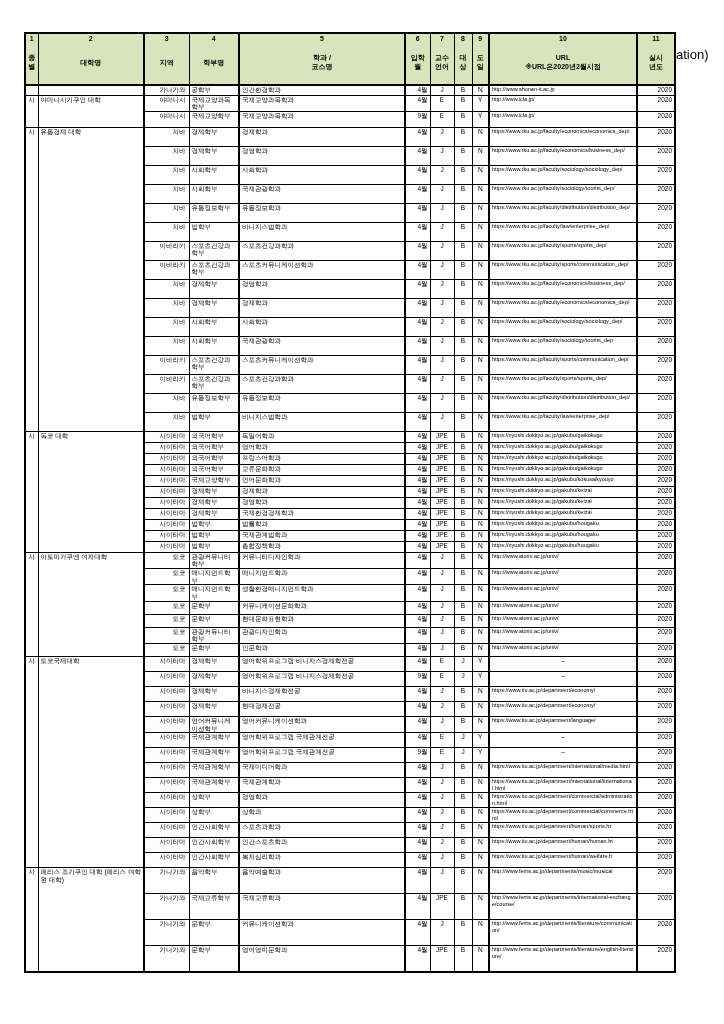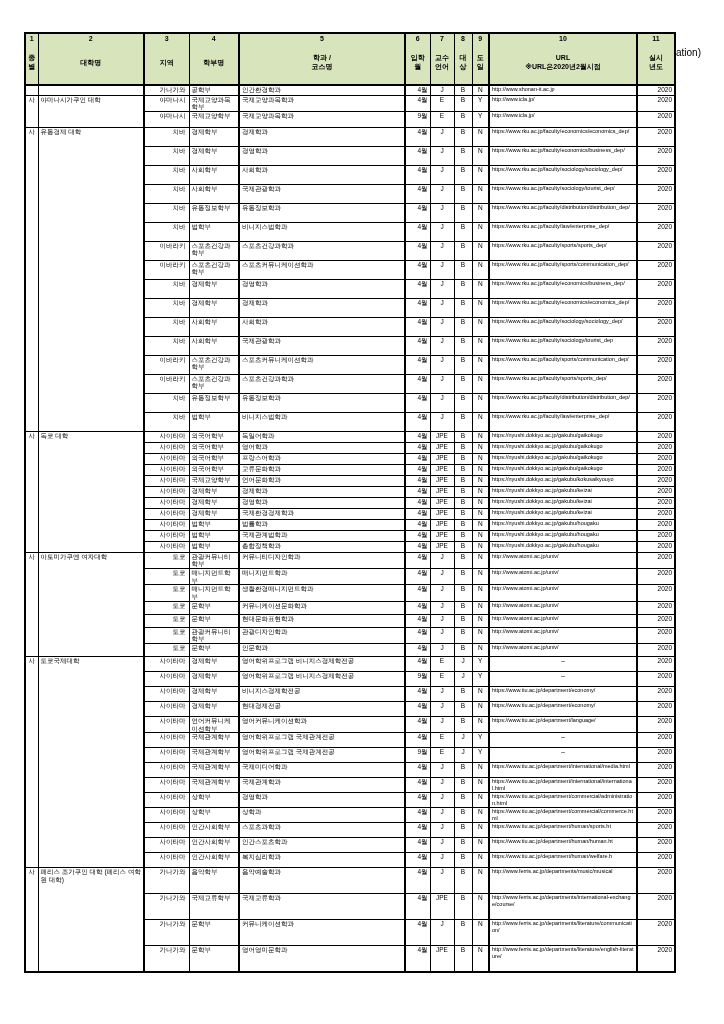--- a/index.html
+++ b/index.html
@@ -2,21 +2,21 @@
 <html style="--header-bg: #d8e4bc;"><head>
 <meta charset="utf-8">
 <style>
   :root { --header-bg: #d8e4bc; }
   html,body { margin:0; padding:0; }
   body {
     width:724px; height:1024px; position:relative; background:#ffffff;
     font-family:"Liberation Sans","DejaVu Sans",sans-serif; color:#000;
   }
   .frag {
-    position:absolute; left:676px; top:47px; font-size:10px; color:#000;
+    position:absolute; left:676px; top:47px; font-size:13px; color:#000;
     white-space:nowrap;
   }
   table.sheet {
     position:absolute; left:24px; top:32px; width:650px;
     border-collapse:collapse; table-layout:fixed;
     border:2px solid #000;
   }
   .sheet th, .sheet td {
     border:1px solid #000; padding:0 2px; vertical-align:top;
     font-size:6.5px; line-height:1.18; overflow:hidden;

